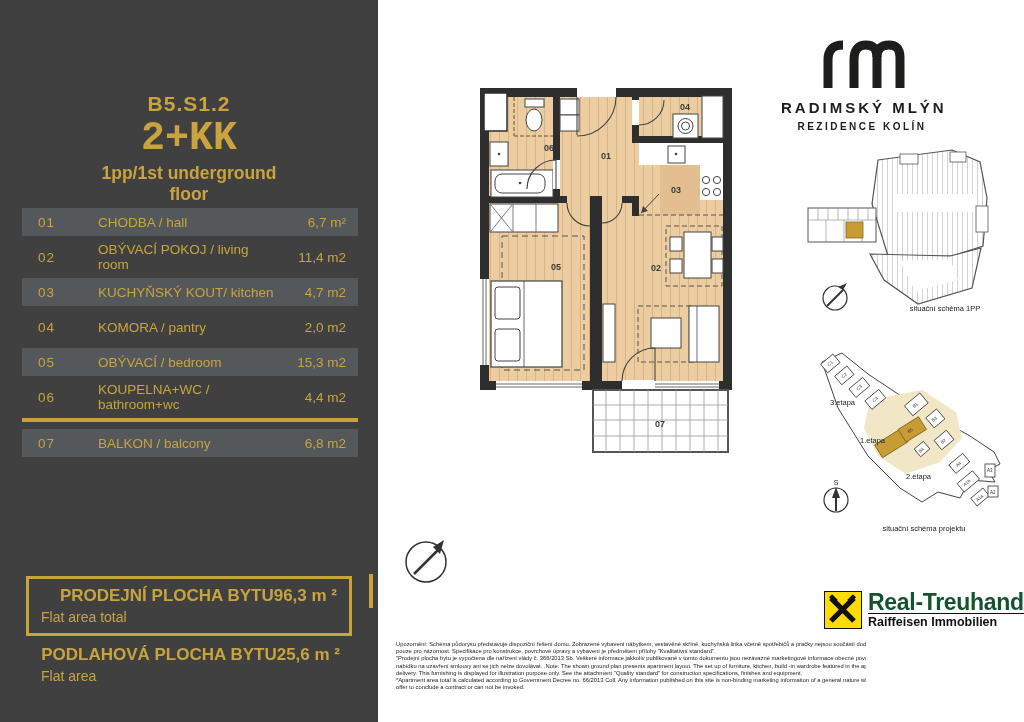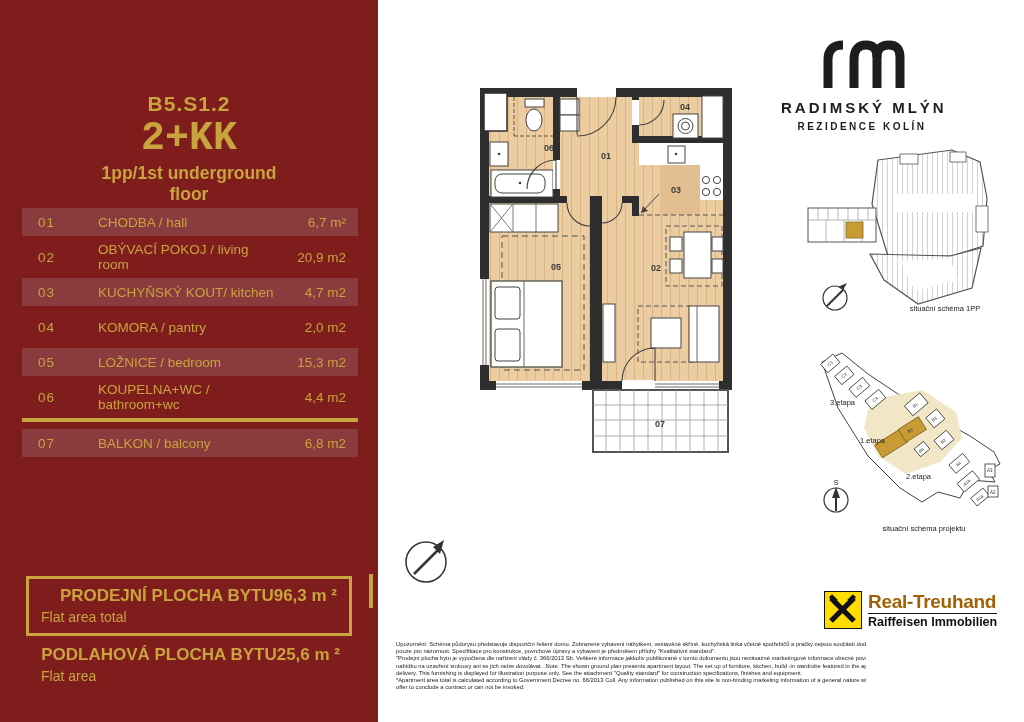--- a/index.html
+++ b/index.html
@@ -1,21 +1,21 @@
 <!DOCTYPE html>
 <html><head>
 <meta charset="utf-8">
 <style>
   html,body{margin:0;padding:0;}
   body{
     width:1024px;height:722px;position:relative;background:#ffffff;
     font-family:"Liberation Sans",sans-serif;overflow:hidden;
   }
   
-  .panel{position:absolute;left:0;top:0;width:378px;height:722px;background:#7f1d1d;}
+  .panel{position:absolute;left:0;top:0;width:378px;height:722px;background:#404040;}
   .panel-title{position:absolute;top:92px;left:0;width:100%;text-align:center;color:#C8A33E;}
   .panel-code{font-size:21px;font-weight:bold;letter-spacing:1px;}
   .panel-layout{font-size:40px;font-weight:bold;margin-top:2px;line-height:42px;font-family:Liberation Mono, monospace;}
   .panel-floor{font-size:17.5px;font-weight:bold;line-height:21px;margin-top:3px;}
   .rooms{position:absolute;top:208px;left:22px;width:336px;}
   .room-row{height:28px;margin-bottom:7px;display:flex;align-items:center;color:#C8A33E;font-size:13.5px;}
   .room-row.striped{background:rgba(190,215,235,0.16);}
   .room-num{width:60px;padding-left:16px;letter-spacing:1px;}
   .room-name{flex:1;}
   .room-area{width:66px;text-align:right;padding-right:12px;white-space:nowrap;}
@@ -36,21 +36,21 @@
   .brand-sub{font-size:10px;font-weight:bold;letter-spacing:2.5px;margin-top:5px;white-space:nowrap;}
   
   #schema-pp{position:absolute;left:800px;top:146px;width:220px;height:172px;}
   #schema-project{position:absolute;left:812px;top:348px;width:200px;height:190px;}
   .schema-caption{font-size:7.5px;fill:#222;}
   .etapa-label{font-size:7.5px;fill:#222;}
   .bldg-label{font-size:4.5px;fill:#333;}
   
   .partner{position:absolute;left:824px;top:591px;display:flex;align-items:center;gap:6px;}
   .partner-mark{width:38px;height:38px;background:#FFDD00;border:1.5px solid #111;box-sizing:border-box;}
-  .partner-name{font-size:19px;font-weight:bold;color:#a16207;letter-spacing:-0.3px;line-height:20px;}
+  .partner-name{font-size:23px;font-weight:bold;color:#14532d;letter-spacing:-0.3px;line-height:20px;}
   .partner-sub{font-size:12.5px;font-weight:bold;color:#111;border-top:1.5px solid #111;padding-top:1px;margin-top:1px;}
   
   .disclaimer{position:absolute;left:396px;top:641px;width:470px;font-size:5.8px;line-height:7.2px;color:#222;}
   .disclaimer div{white-space:nowrap;overflow:hidden;}
   svg text{font-family:"Liberation Sans",sans-serif;}
   .roomlbl{font-size:9px;font-weight:bold;fill:#3b3b3b;}
 </style>
 </head>
 <body>
 
@@ -66,35 +66,35 @@
 
   <div class="rooms">
     <div class="room-row striped">
       <span class="room-num">01</span>
       <span class="room-name">CHODBA / hall</span>
       <span class="room-area">6,7 m²</span>
     </div>
     <div class="room-row">
       <span class="room-num">02</span>
       <span class="room-name">OBÝVACÍ POKOJ / living room</span>
-      <span class="room-area">20,9 m2</span>
+      <span class="room-area">11,4 m2</span>
     </div>
     <div class="room-row striped">
       <span class="room-num">03</span>
       <span class="room-name">KUCHYŇSKÝ KOUT/ kitchen</span>
       <span class="room-area">4,7 m2</span>
     </div>
     <div class="room-row">
       <span class="room-num">04</span>
       <span class="room-name">KOMORA / pantry</span>
       <span class="room-area">2,0 m2</span>
     </div>
     <div class="room-row striped">
       <span class="room-num">05</span>
-      <span class="room-name">LOŽNICE / bedroom</span>
+      <span class="room-name">OBÝVACÍ / bedroom</span>
       <span class="room-area">15,3 m2</span>
     </div>
     <div class="room-row">
       <span class="room-num">06</span>
       <span class="room-name">KOUPELNA+WC / bathroom+wc</span>
       <span class="room-area">4,4 m2</span>
     </div>
     <div class="rooms-divider"></div>
     <div class="room-row striped">
       <span class="room-num">07</span>

